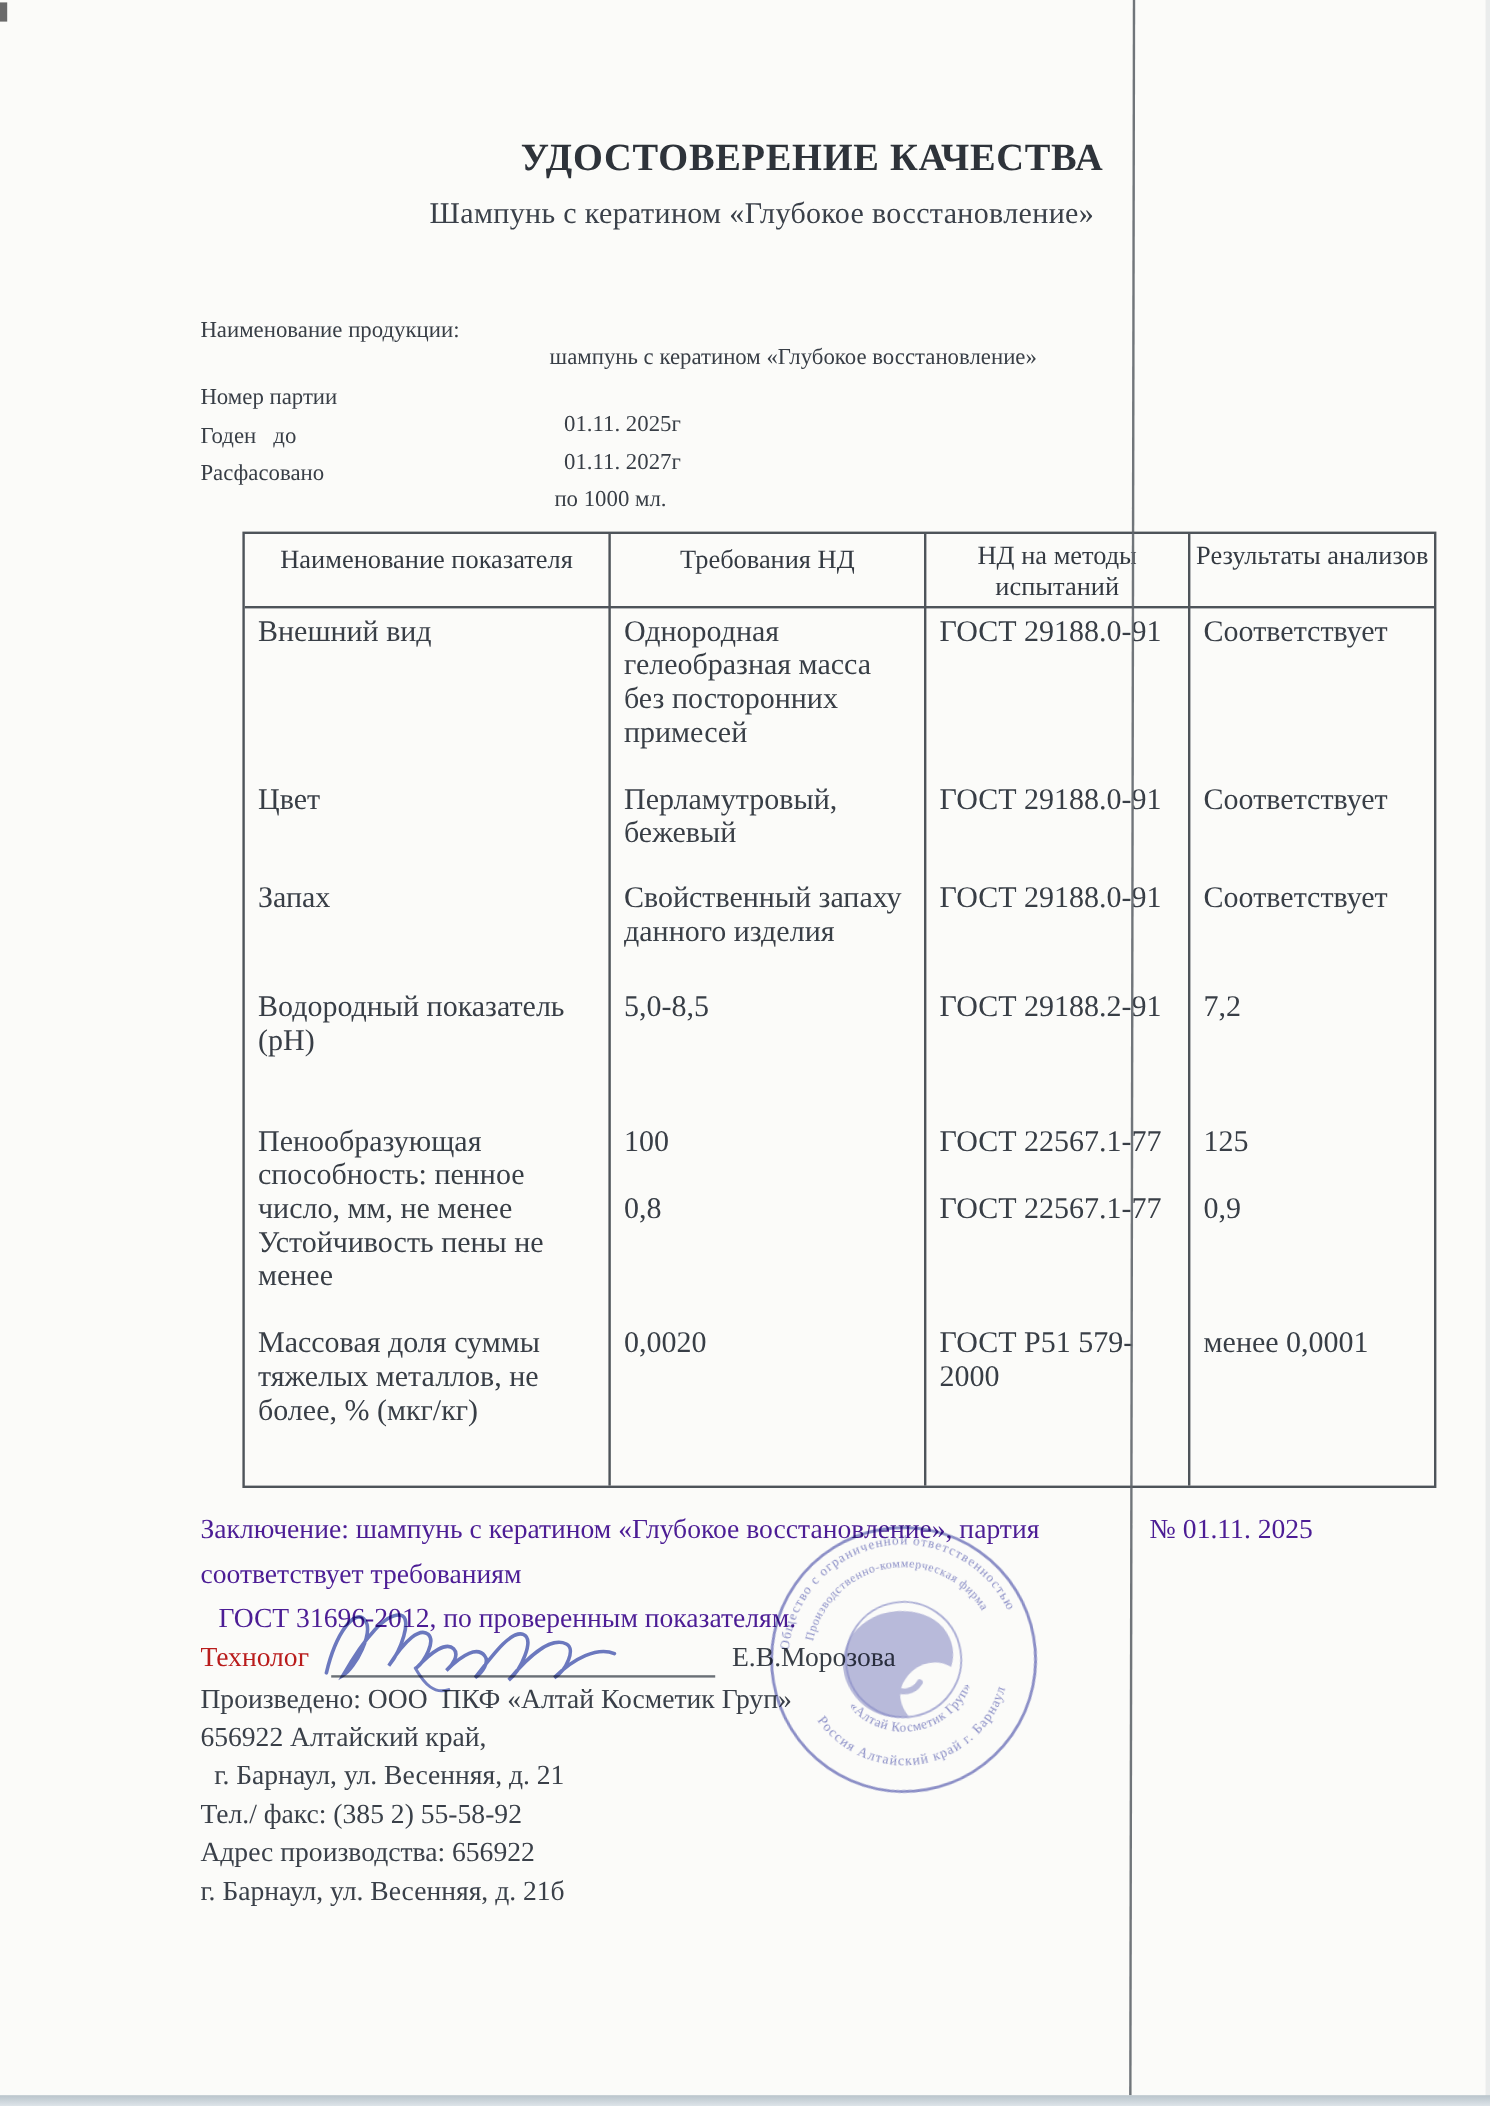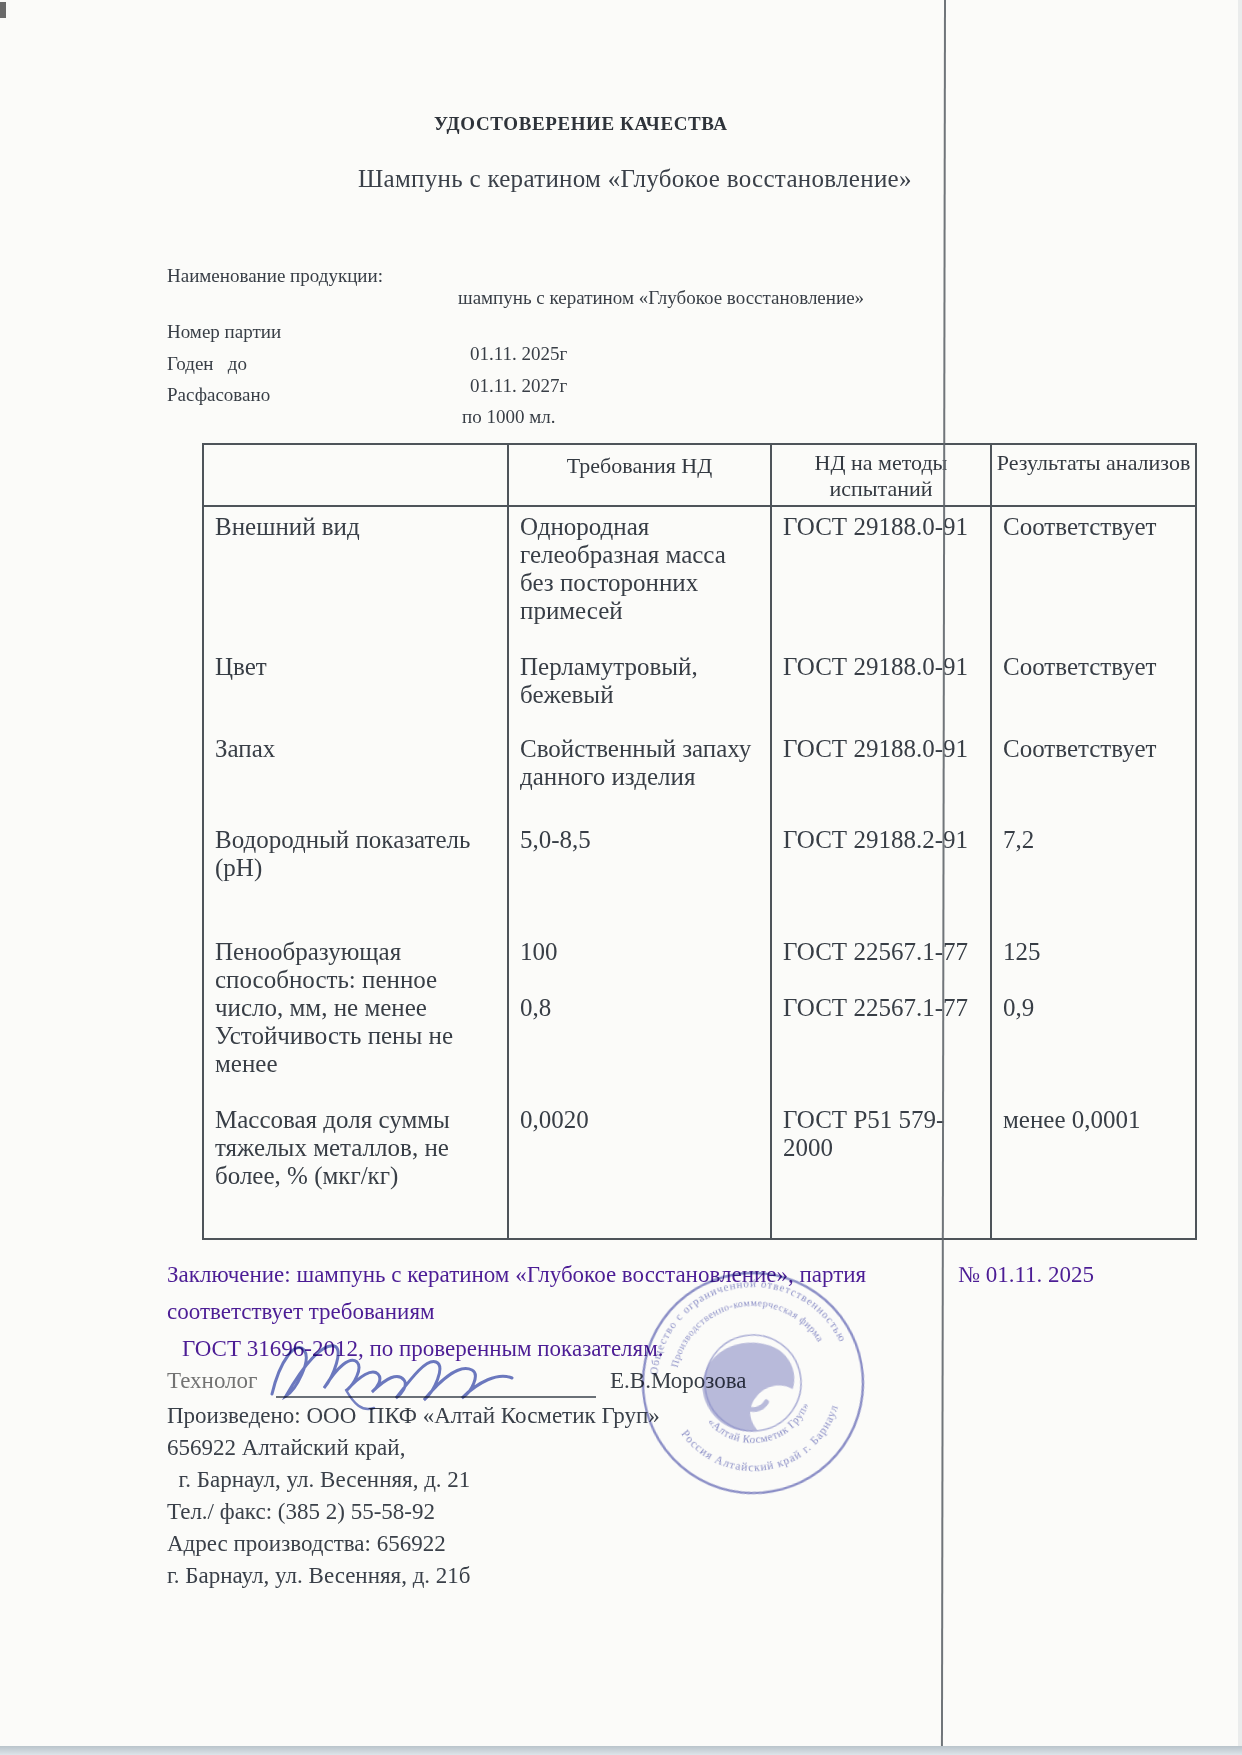--- a/index.html
+++ b/index.html
@@ -4,21 +4,21 @@
 <style>
   html,body{margin:0;padding:0;}
   body{
     width:1242px;height:1755px;position:relative;overflow:hidden;
     background:#fbfbf9;
     font-family:"Liberation Serif","DejaVu Serif",serif;
     color:#33383f;
   }
   .abs{position:absolute;}
   
-  .doc-title{left:434px;top:113px;font-size:19px;font-weight:bold;letter-spacing:.6px;color:#2e333a;}
+  .doc-title{left:434px;top:113px;font-size:32px;font-weight:bold;letter-spacing:.6px;color:#2e333a;}
   .doc-subtitle{left:358px;top:165px;font-size:25px;letter-spacing:.3px;color:#3a4049;}
   
   .meta-line{font-size:19px;white-space:pre;color:#383e46;}
   .meta-label{position:absolute;left:167px;white-space:pre;}
   .meta-value{position:absolute;white-space:pre;}
   
   .qtable{left:202px;top:443px;width:995px;height:797px;border:2px solid #4e545a;box-sizing:border-box;}
   .vline{position:absolute;top:0;bottom:0;width:2px;background:#4e545a;}
   .v1{left:303px;} .v2{left:566px;} .v3{left:786px;}
   .thead{position:absolute;left:0;top:0;width:100%;height:62px;border-bottom:2px solid #4e545a;box-sizing:border-box;}
@@ -30,21 +30,21 @@
   .tbody{position:absolute;left:0;top:62px;width:100%;}
   .trow{position:relative;width:100%;}
   .tcell{position:absolute;top:0;height:100%;font-size:25px;line-height:28px;white-space:pre-line;padding-top:6px;box-sizing:border-box;color:#383e46;}
   .c0{left:11px;width:282px;}
   .c1{left:316px;width:240px;}
   .c2{left:579px;width:198px;}
   .c3{left:799px;width:190px;}
   
   .conc{font-size:23px;color:#4c1d95;white-space:pre;}
   
-  .sig-line{left:167px;top:1368px;font-size:23px;color:#737373;}
+  .sig-line{left:167px;top:1368px;font-size:23px;color:#b91c1c;}
   .sig-name{left:610px;top:1368px;font-size:23px;color:#383e46;}
   .sig-rule{left:276px;top:1396px;width:320px;height:2px;background:#6a7077;}
   .footer-lines{left:167px;top:1400px;}
   .footer-line{font-size:23px;line-height:32px;white-space:pre;color:#3a4049;}
   
   .scan-line{left:944px;top:0;width:2px;height:1746px;background:#60666b;opacity:.9;transform:rotate(.1deg);transform-origin:top;}
   .bottom-band{left:0;bottom:0;width:100%;height:9px;background:linear-gradient(#b9c4cb,#dde4e9);}
   .corner-speck{left:0;top:2px;width:6px;height:16px;background:#3a3a3a;opacity:.75;}
   .edge-shade{right:0;top:0;width:4px;height:100%;background:#e6e9e9;opacity:.8;}
   
@@ -72,20 +72,21 @@
 <div class="abs meta-line" style="top:362px;">
   <span class="meta-label">Расфасовано</span>
   <span class="meta-value" style="left:462px;">по 1000 мл.</span>
 </div>
 
 <div class="abs qtable">
   <div class="vline v1"></div>
   <div class="vline v2"></div>
   <div class="vline v3"></div>
   <div class="thead">
+    <div class="thcell h0">Наименование показателя</div>
     <div class="thcell h1">Требования НД</div>
     <div class="thcell h2">НД на методы испытаний</div>
     <div class="thcell h3">Результаты анализов</div>
   </div>
   <div class="tbody">
       <div class="trow" style="height: 140px;">
         <div class="tcell c0">Внешний вид</div>
         <div class="tcell c1">Однородная
 гелеобразная масса
 без посторонних

